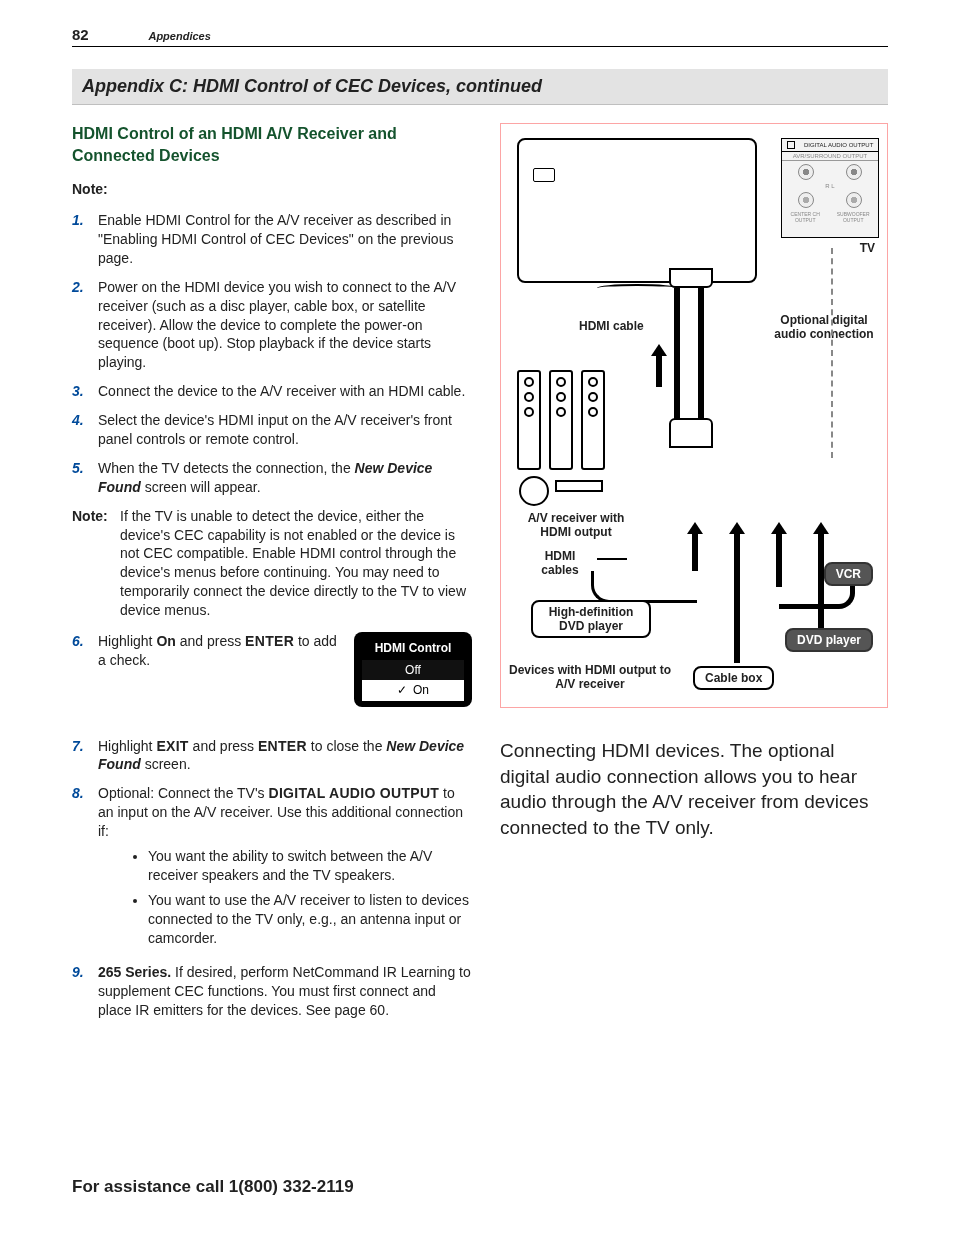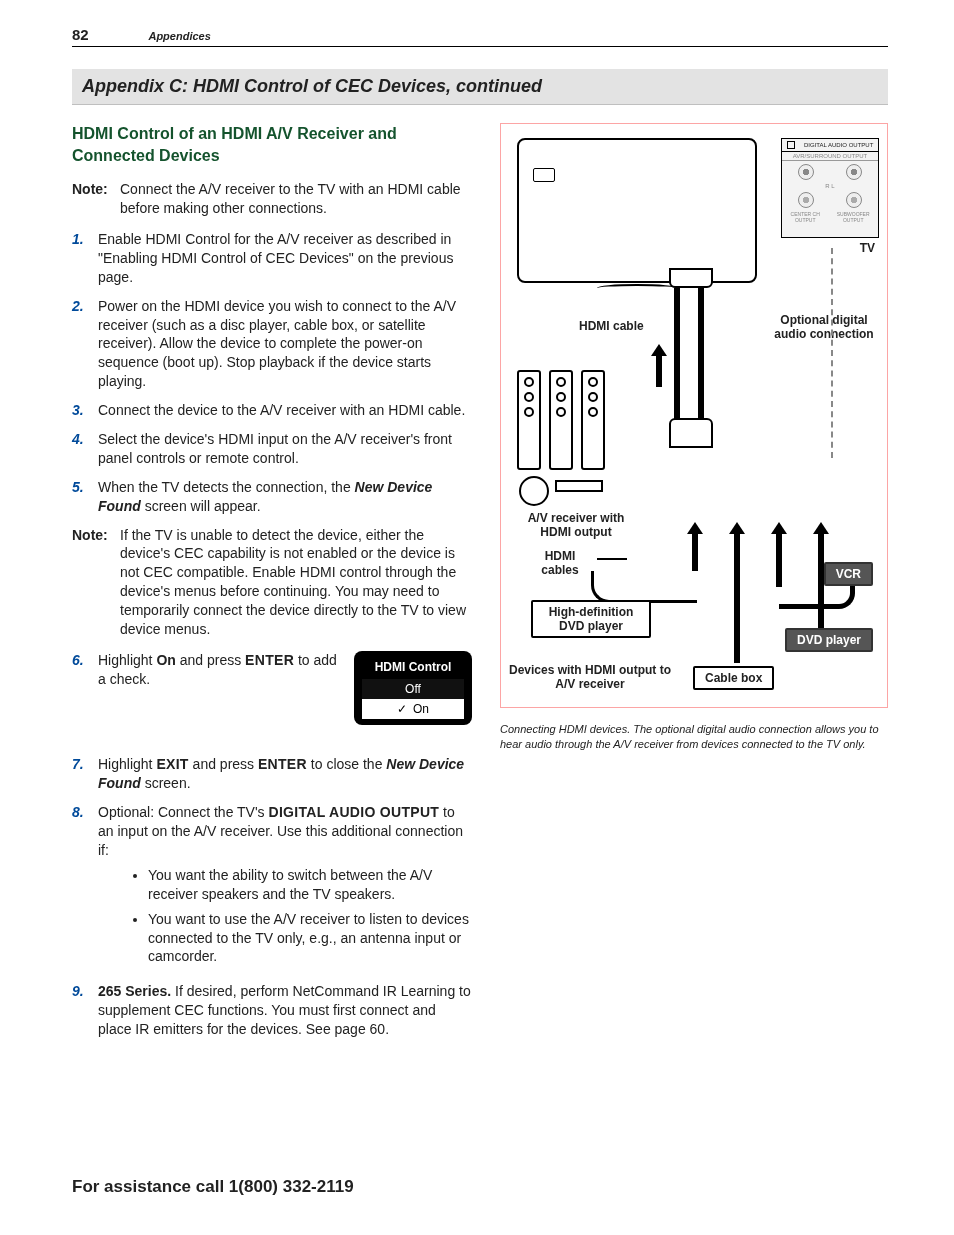--- a/index.html
+++ b/index.html
@@ -110,37 +110,37 @@
   .sp3 { left: 80px; top: 246px; width: 24px; height: 100px; }
   .dot { width: 10px; height: 10px; border: 2px solid #000; border-radius: 50%; margin: 5px auto; }
   .sub { position: absolute; left: 18px; top: 352px; width: 30px; height: 30px; border: 2px solid #000; border-radius: 50%; }
   .center-sp { position: absolute; left: 54px; top: 356px; width: 48px; height: 12px; border: 2px solid #000; }
 
   .recv-box { position: absolute; left: 164px; top: 338px; width: 202px; height: 56px; border: 2px solid #000; background: #eee; }
   .recv-port { display: inline-block; margin: 2px 6px 0 6px; text-align: center; font-size: 8px; }
   .port-icon { width: 22px; height: 14px; border: 1px solid #000; margin: 4px auto 1px auto; border-radius: 3px; }
   .opt-icon { width: 12px; height: 12px; border: 1px solid #000; margin: 5px auto 1px auto; }
 
-  .pill { position: absolute; border: 2px solid #000; border-radius: 2px; padding: 3px 10px; font-weight: bold; font-size: 12px; background: #fff; text-align: center; }
+  .pill { position: absolute; border: 2px solid #000; border-radius: 8px; padding: 3px 10px; font-weight: bold; font-size: 12px; background: #fff; text-align: center; }
   .pill.dark { background: #555; color: #fff; border-color: #333; }
   .pill-hd { left: 30px; top: 476px; }
   .pill-cable { left: 192px; top: 542px; }
   .pill-vcr { right: 14px; top: 438px; }
   .pill-dvd { right: 14px; top: 504px; }
 
   .a-body { position: absolute; width: 0; height: 0; border-left: 8px solid transparent; border-right: 8px solid transparent; border-bottom: 12px solid #000; }
   .a1 { left: 186px; top: 398px; } .s1 { position: absolute; left:191px; top:409px; width:6px; height:38px; background:#000; }
   .curve1 { position:absolute; left:90px; top:447px; width:106px; height:32px; border:3px solid #000; border-top:none; border-right:none; border-radius: 0 0 0 18px;}
   .a2 { left: 228px; top: 398px; } .s2 { position: absolute; left:233px; top:409px; width:6px; height:130px; background:#000; }
   .a3 { left: 270px; top: 398px; } .s3 { position: absolute; left:275px; top:409px; width:6px; height:54px; background:#000; }
   .curve3b { position:absolute; left:278px; top:455px; width:76px; height:30px; border-bottom:5px solid #000; border-right:5px solid #000; border-radius:0 0 16px 0;}
   .a4 { left: 312px; top: 398px; } .s4 { position: absolute; left:317px; top:409px; width:6px; height:100px; background:#000; }
   .curve4 { position:absolute; left:317px; top:505px; width:38px; height:16px; border-bottom:5px solid #000; border-right:5px solid #000; border-radius:0 0 14px 0;}
 
-  .caption { font-style: italic; font-size: 11px; line-height: 1.35; margin-top: 14px; }
+  .caption { font-size: 19px; line-height: 1.35; margin-top: 30px; }
 
   .footer {
     position: absolute;
     left: 72px;
     bottom: 38px;
     font-weight: bold;
     font-size: 17px;
   }
 </style>
 </head>
@@ -153,21 +153,20 @@
 
 <div class="appendix-bar">Appendix C:  HDMI Control of CEC Devices, continued</div>
 
 <div class="two-col">
 
   <div class="left-col">
     <div class="section-heading">HDMI Control of an HDMI A/V Receiver and Connected Devices</div>
 
     <div class="note-row">
       <div class="note-label">Note:</div>
-      <div class="note-text">Connect the A/V receiver to the TV with an HDMI cable before making other connections.</div>
     </div>
 
     <div class="num-item">
       <div class="num">1.</div>
       <div class="num-text">Enable HDMI Control for the A/V receiver as described in "Enabling HDMI Control of CEC Devices" on the previous page.</div>
     </div>
     <div class="num-item">
       <div class="num">2.</div>
       <div class="num-text">Power on the HDMI device you wish to connect to the A/V receiver (such as a disc player, cable box, or satellite receiver).  Allow the device to complete the power-on sequence (boot up).  Stop playback if the device starts playing.</div>
     </div>

